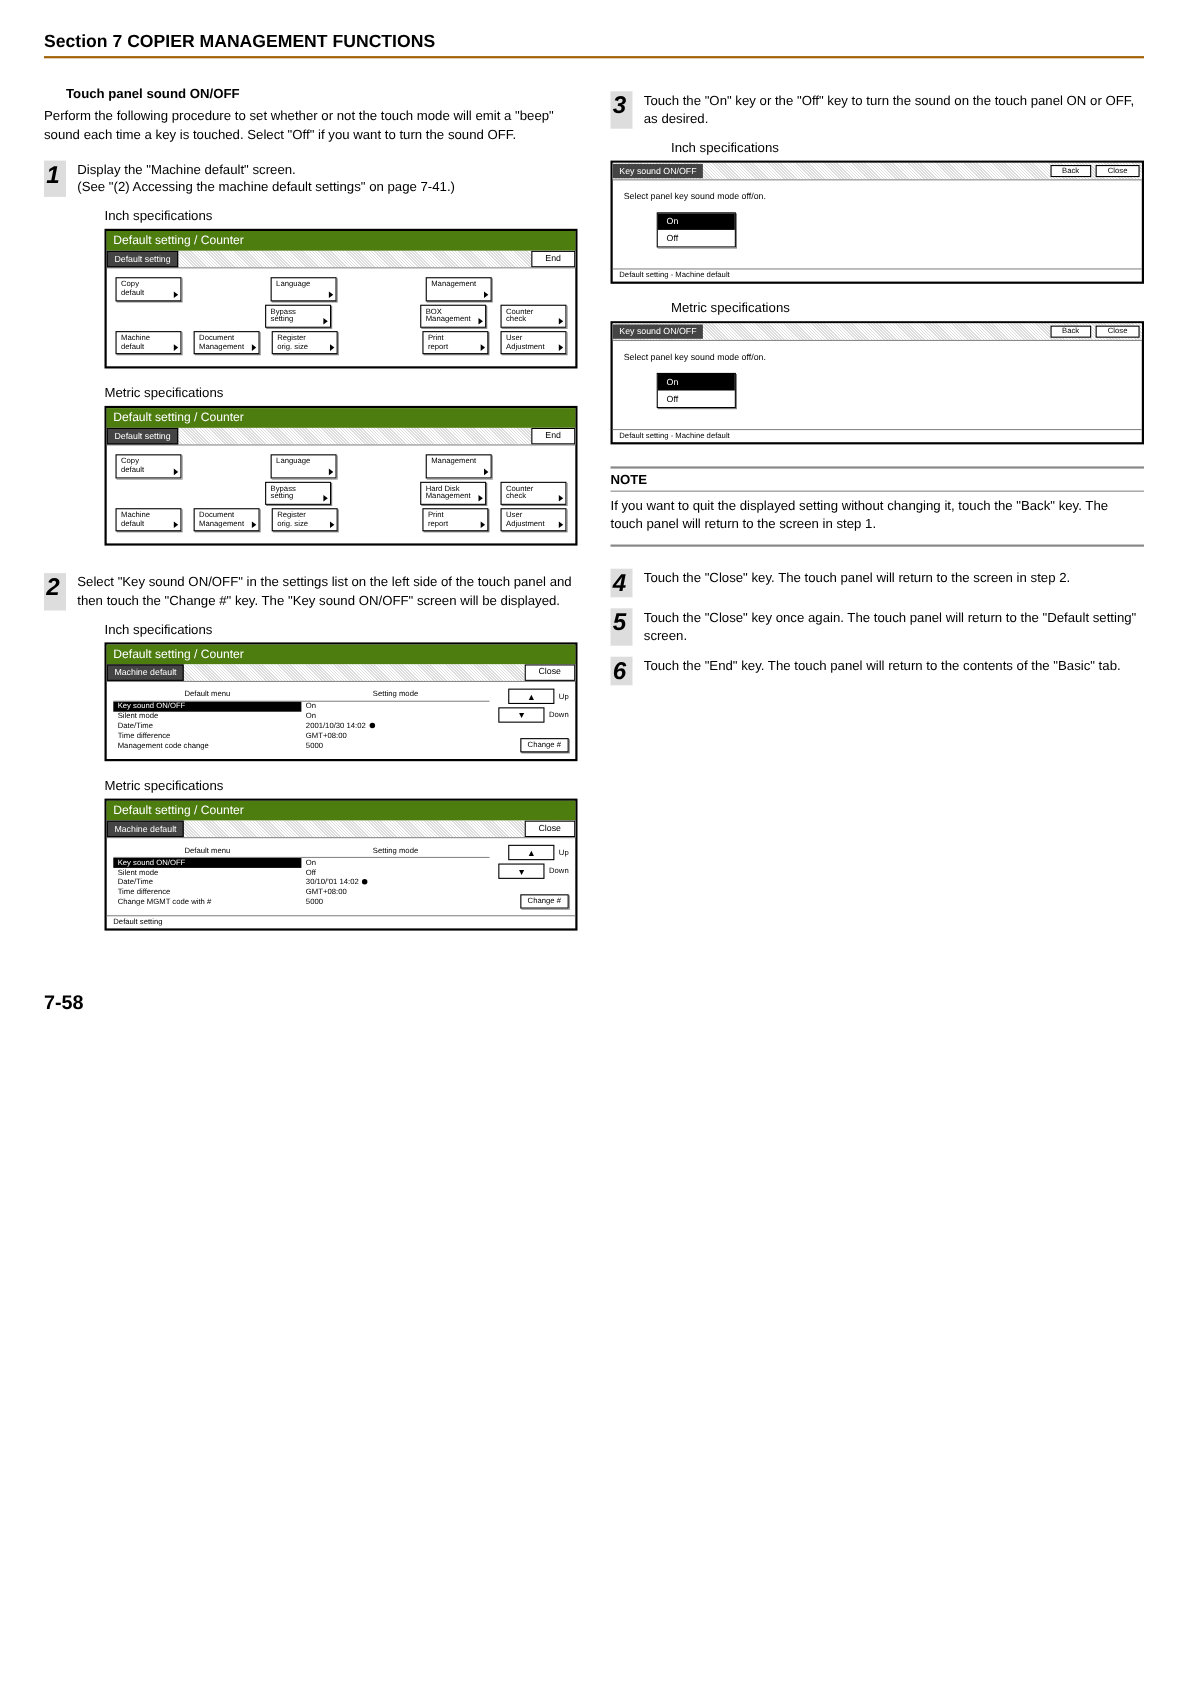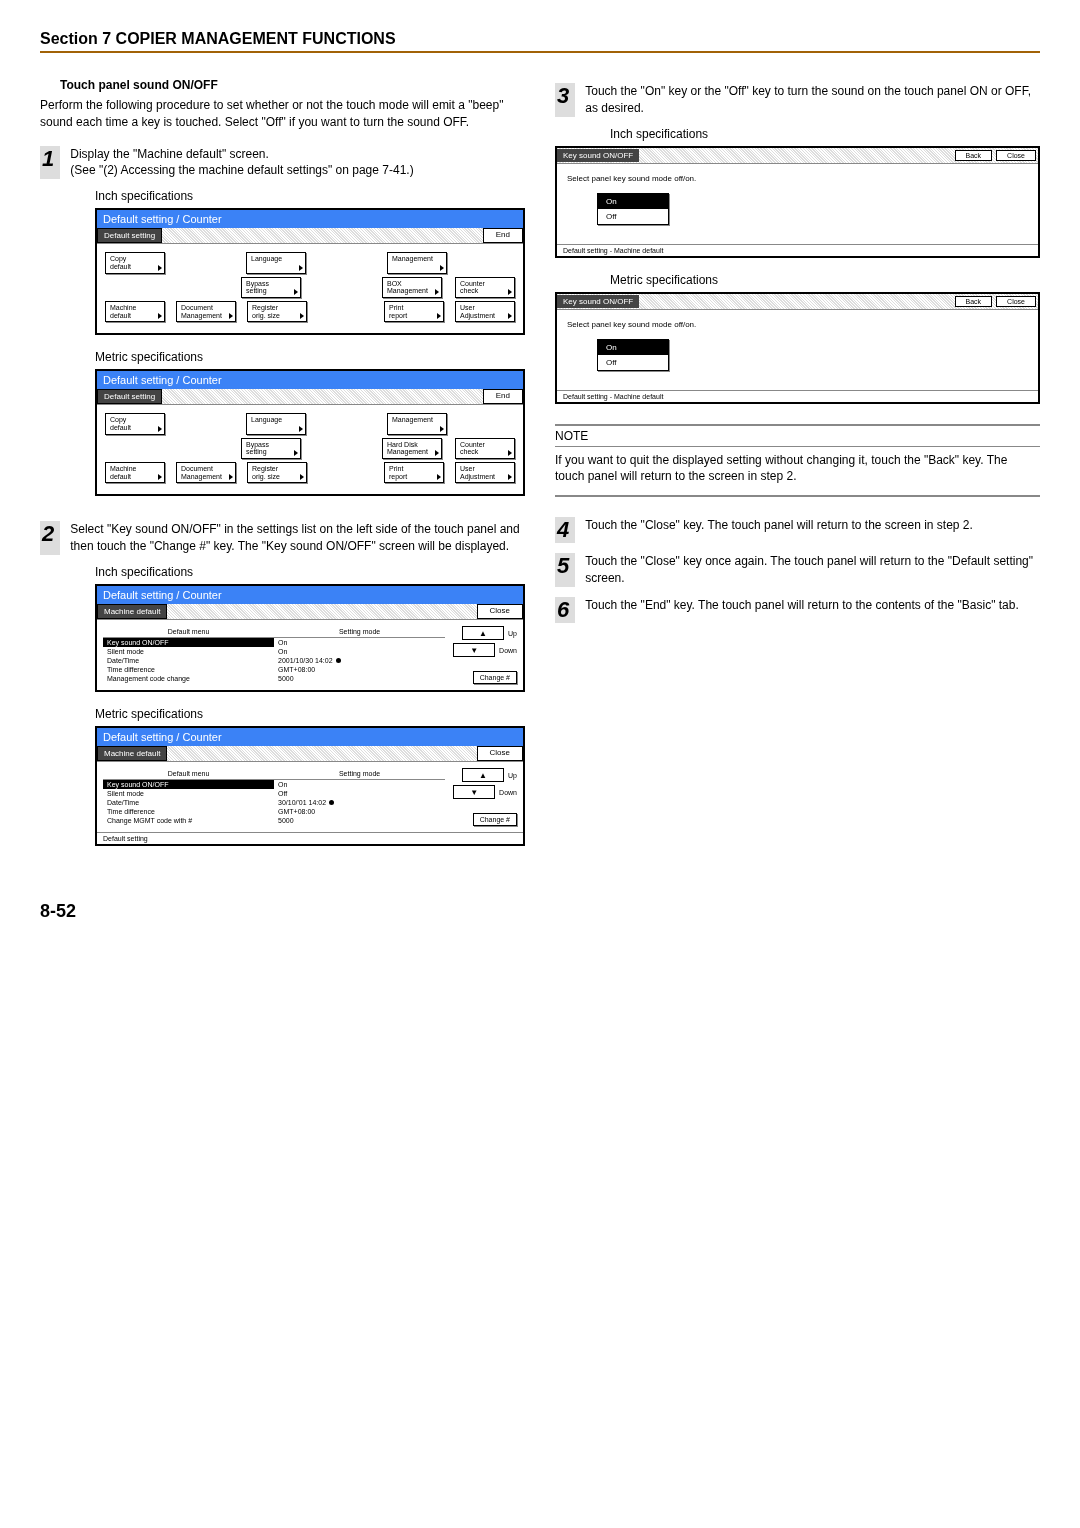--- a/index.html
+++ b/index.html
@@ -7,21 +7,21 @@
 .two-col{display:flex;gap:30px}
 .col{flex:1;min-width:0}
 .sub-heading{font-weight:bold;font-size:12px;margin:5px 0 5px 20px}
 .body-text{font-size:12px;line-height:1.4;margin-bottom:15px}
 .step{display:flex;gap:10px;margin:10px 0}
 .step-num-box{background:#ddd;padding:2px 6px 2px 2px;display:flex;align-items:flex-start}
 .step-num{font-size:22px;font-weight:bold;font-style:italic;line-height:1}
 .step-text{font-size:12px;line-height:1.4;flex:1}
 .spec-label{font-size:12px;margin:10px 0 5px 55px}
 .panel{border:2px solid #000;margin:0 0 15px 55px;font-size:8px;background:#fff}
-.panel-title{background:#3b82f6;color:#fff;padding:3px 6px;font-size:11px}
+.panel-title{background:#4d7c0f;color:#fff;padding:3px 6px;font-size:11px}
 .panel-tab-row{display:flex;background:repeating-linear-gradient(45deg,#ddd,#ddd 1px,#fff 1px,#fff 2px);border-bottom:1px solid #888}
 .panel-tab{background:#444;color:#fff;padding:2px 6px;font-size:8px;border:1px solid #000}
 .panel-tab-r{margin-left:auto;background:#fff;color:#000;border:1px solid #000;padding:1px 12px;font-size:8px}
 .panel-body{padding:8px;min-height:50px}
 .pbtn{border:1px solid #000;padding:2px 4px;font-size:7px;min-width:50px;line-height:1.1;position:relative;box-shadow:1px 1px 0 #888}
 .pbtn .tri{position:absolute;right:2px;bottom:2px;width:0;height:0;border-left:4px solid #000;border-top:3px solid transparent;border-bottom:3px solid transparent}
 .row-group{display:flex;gap:4px;flex-wrap:wrap;justify-content:space-between}
 .spacer{width:55px}
 .table-panel{border:2px solid #000;margin:0 0 15px 55px;font-size:8px}
 .tp-body{display:flex;padding:6px;gap:8px}
@@ -41,21 +41,21 @@
 .sp-body{padding:10px;min-height:60px}
 .sp-instr{font-size:8px;margin-bottom:10px}
 .onoff-box{border:1px solid #000;width:70px;box-shadow:1px 1px 0 #888;margin-left:30px}
 .onoff-box .opt{padding:3px 8px;font-size:8px}
 .onoff-box .opt.sel{background:#000;color:#fff}
 .sp-footer{border-top:1px solid #888;padding:2px 6px;font-size:7px}
 .sp-tabrow{display:flex;background:repeating-linear-gradient(45deg,#ddd,#ddd 1px,#fff 1px,#fff 2px);border-bottom:1px solid #888;align-items:center}
 .sp-tab{background:#444;color:#fff;padding:2px 6px;font-size:8px}
 .sp-rbtns{margin-left:auto;display:flex;gap:4px;padding:2px}
 .sp-rbtn{background:#fff;border:1px solid #000;padding:1px 10px;font-size:7px}
-.note-h{font-weight:normal;font-size:12px;border-top:2px solid #888;border-bottom:1px solid #888;padding:3px 0;margin:20px 0 5px 0}
+.note-h{font-weight:bold;font-size:12px;border-top:2px solid #888;border-bottom:1px solid #888;padding:3px 0;margin:20px 0 5px 0}
 .note-t{font-size:12px;line-height:1.4;border-bottom:2px solid #888;padding-bottom:10px;margin-bottom:20px}
 .page-num{font-size:18px;font-weight:bold;margin-top:40px}
 .dot{width:5px;height:5px;background:#000;border-radius:50%;display:inline-block;margin-left:3px}
 </style>
 </head>
 <body>
 
 <div class="section-title">Section 7  COPIER MANAGEMENT FUNCTIONS</div>
 
 <div class="two-col">
@@ -313,21 +313,21 @@
     <div class="sp-instr">Select panel key sound mode off/on.</div>
     <div class="onoff-box">
       <div class="opt sel">On</div>
       <div class="opt">Off</div>
     </div>
   </div>
   <div class="sp-footer">Default setting - Machine default</div>
 </div>
 
 <div class="note-h">NOTE</div>
-<div class="note-t">If you want to quit the displayed setting without changing it, touch the "Back" key. The touch panel will return to the screen in step 2.</div>
+<div class="note-t">If you want to quit the displayed setting without changing it, touch the "Back" key. The touch panel will return to the screen in step 1.</div>
 
 <div class="step">
   <div class="step-num-box">
           <span class="step-num">4</span>
         </div>
   <div class="step-text">Touch the "Close" key. The touch panel will return to the screen in step 2.</div>
 </div>
 <div class="step">
   <div class="step-num-box">
           <span class="step-num">5</span>
@@ -337,13 +337,13 @@
 <div class="step">
   <div class="step-num-box">
           <span class="step-num">6</span>
         </div>
   <div class="step-text">Touch the "End" key. The touch panel will return to the contents of the "Basic" tab.</div>
 </div>
 
 </div>
 </div>
 
-<div class="page-num">8-52</div>
+<div class="page-num">7-58</div>
 
 </body></html>

